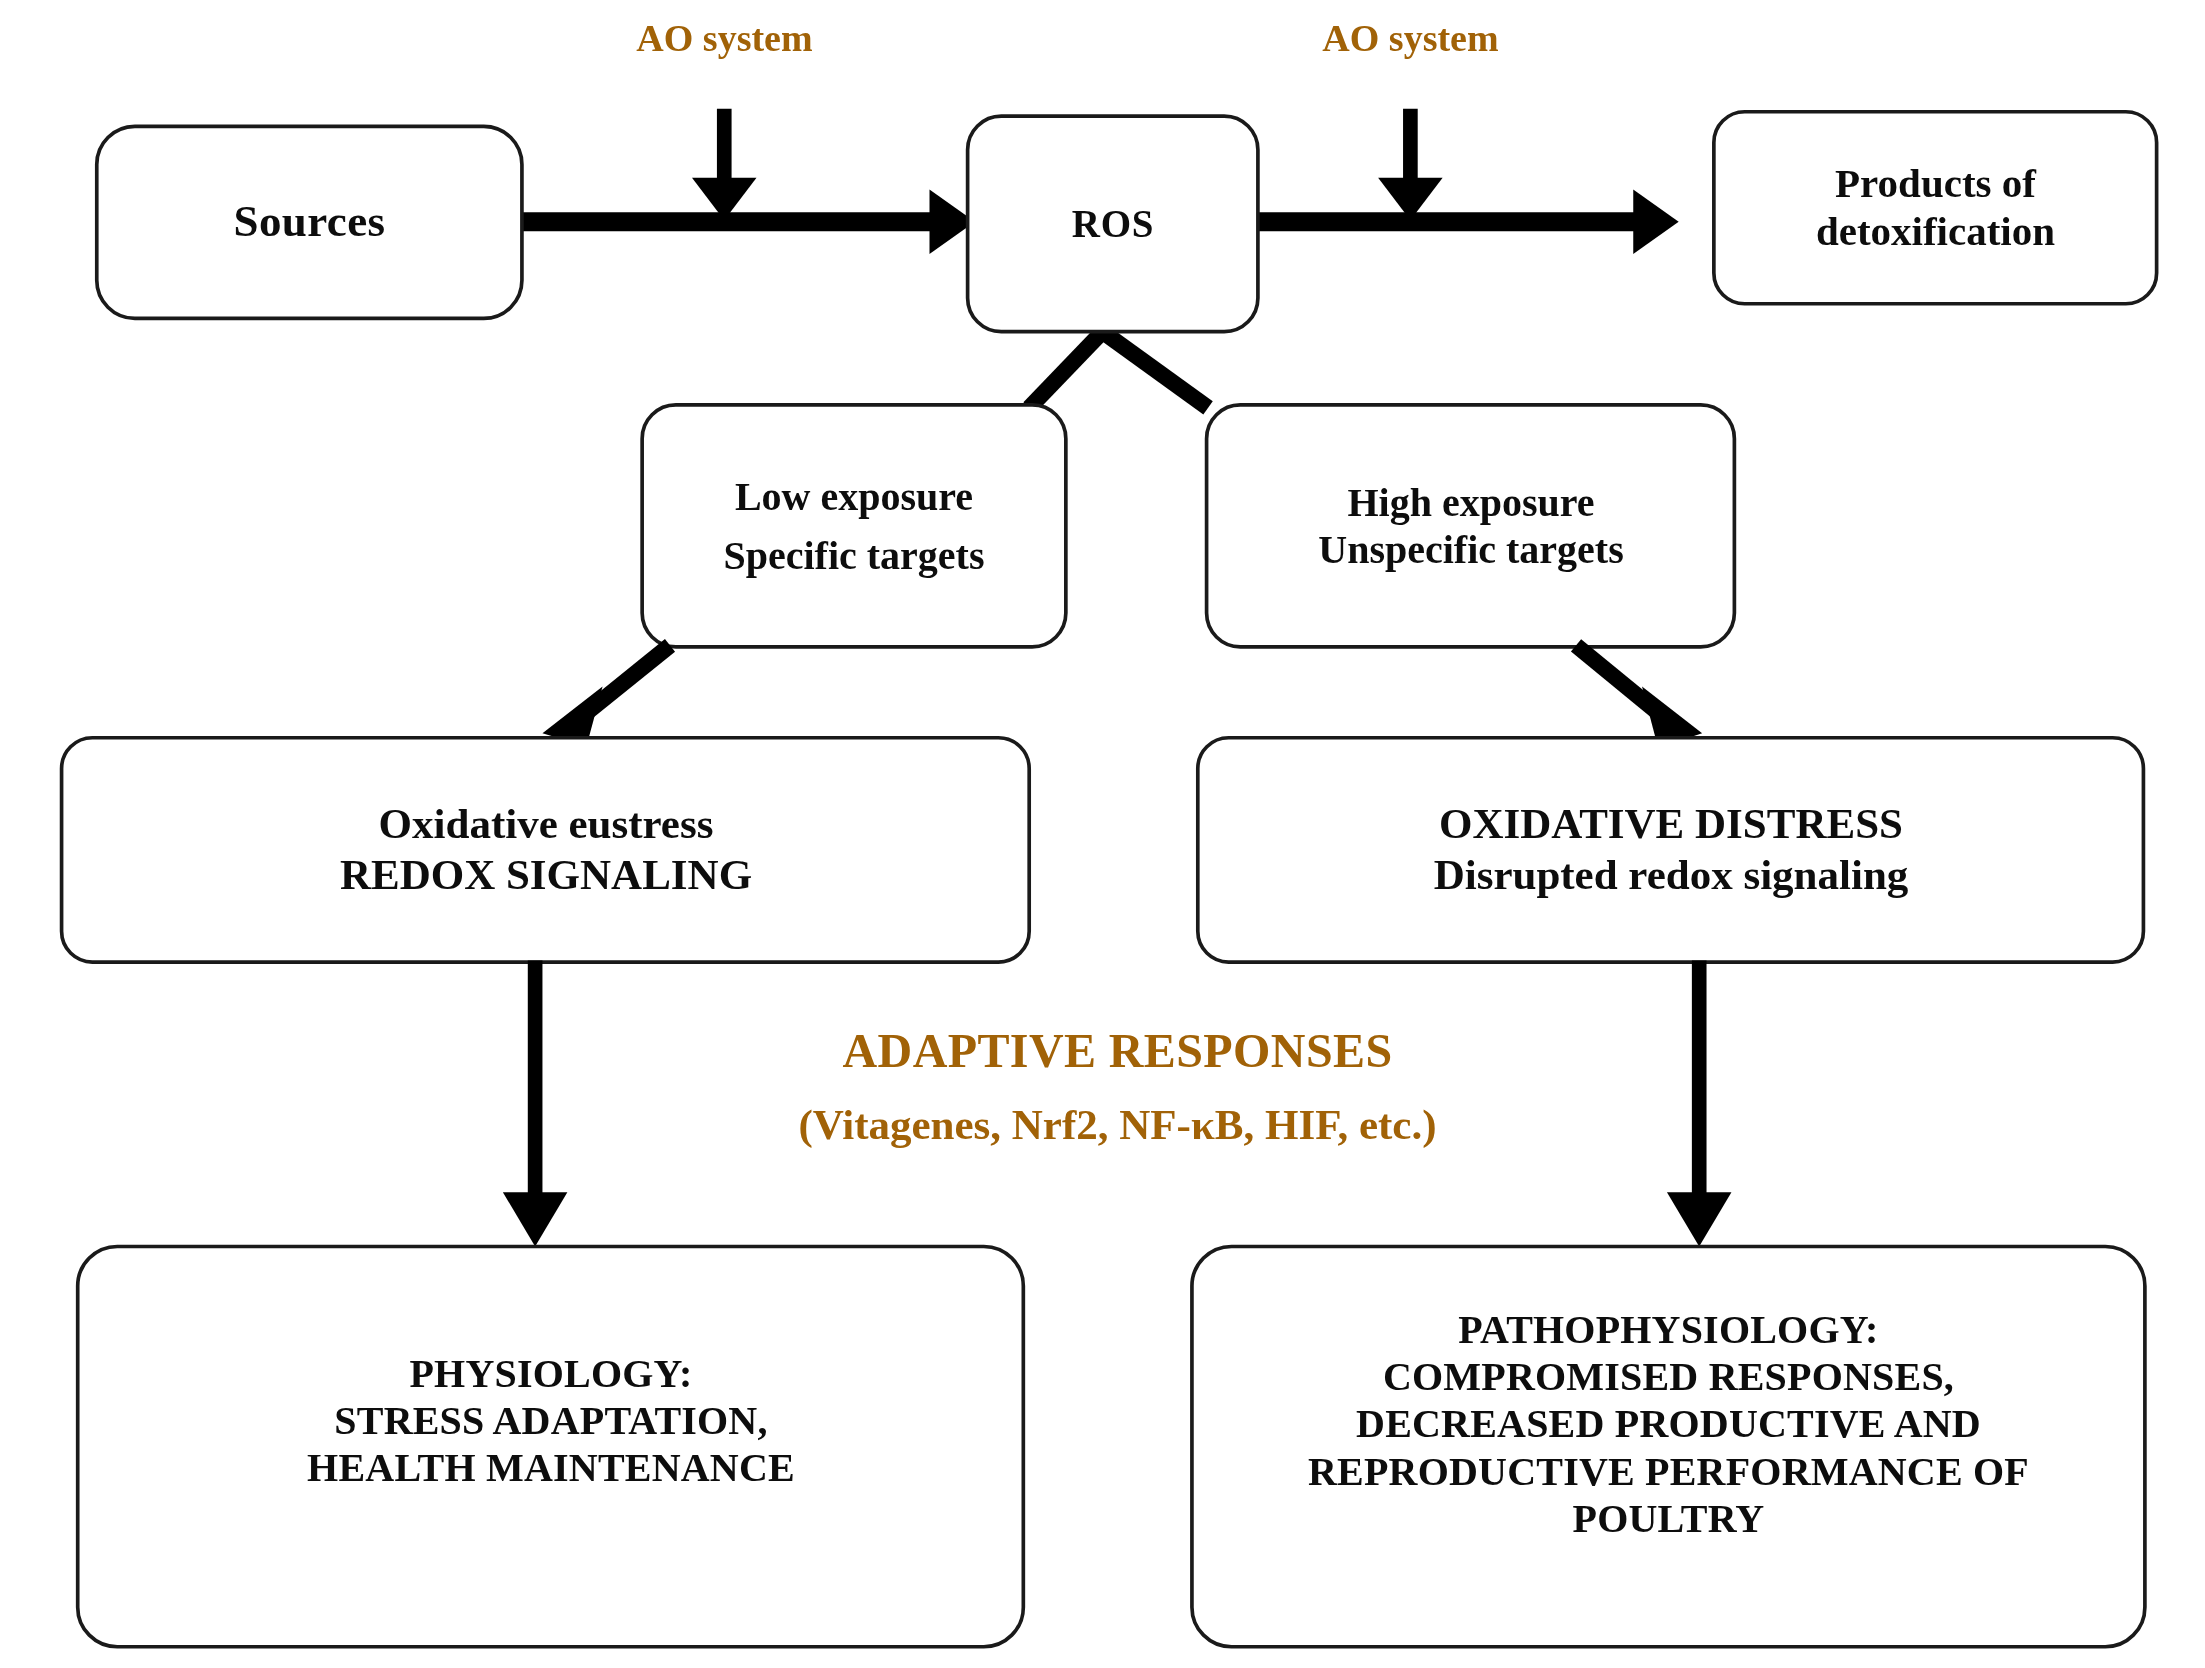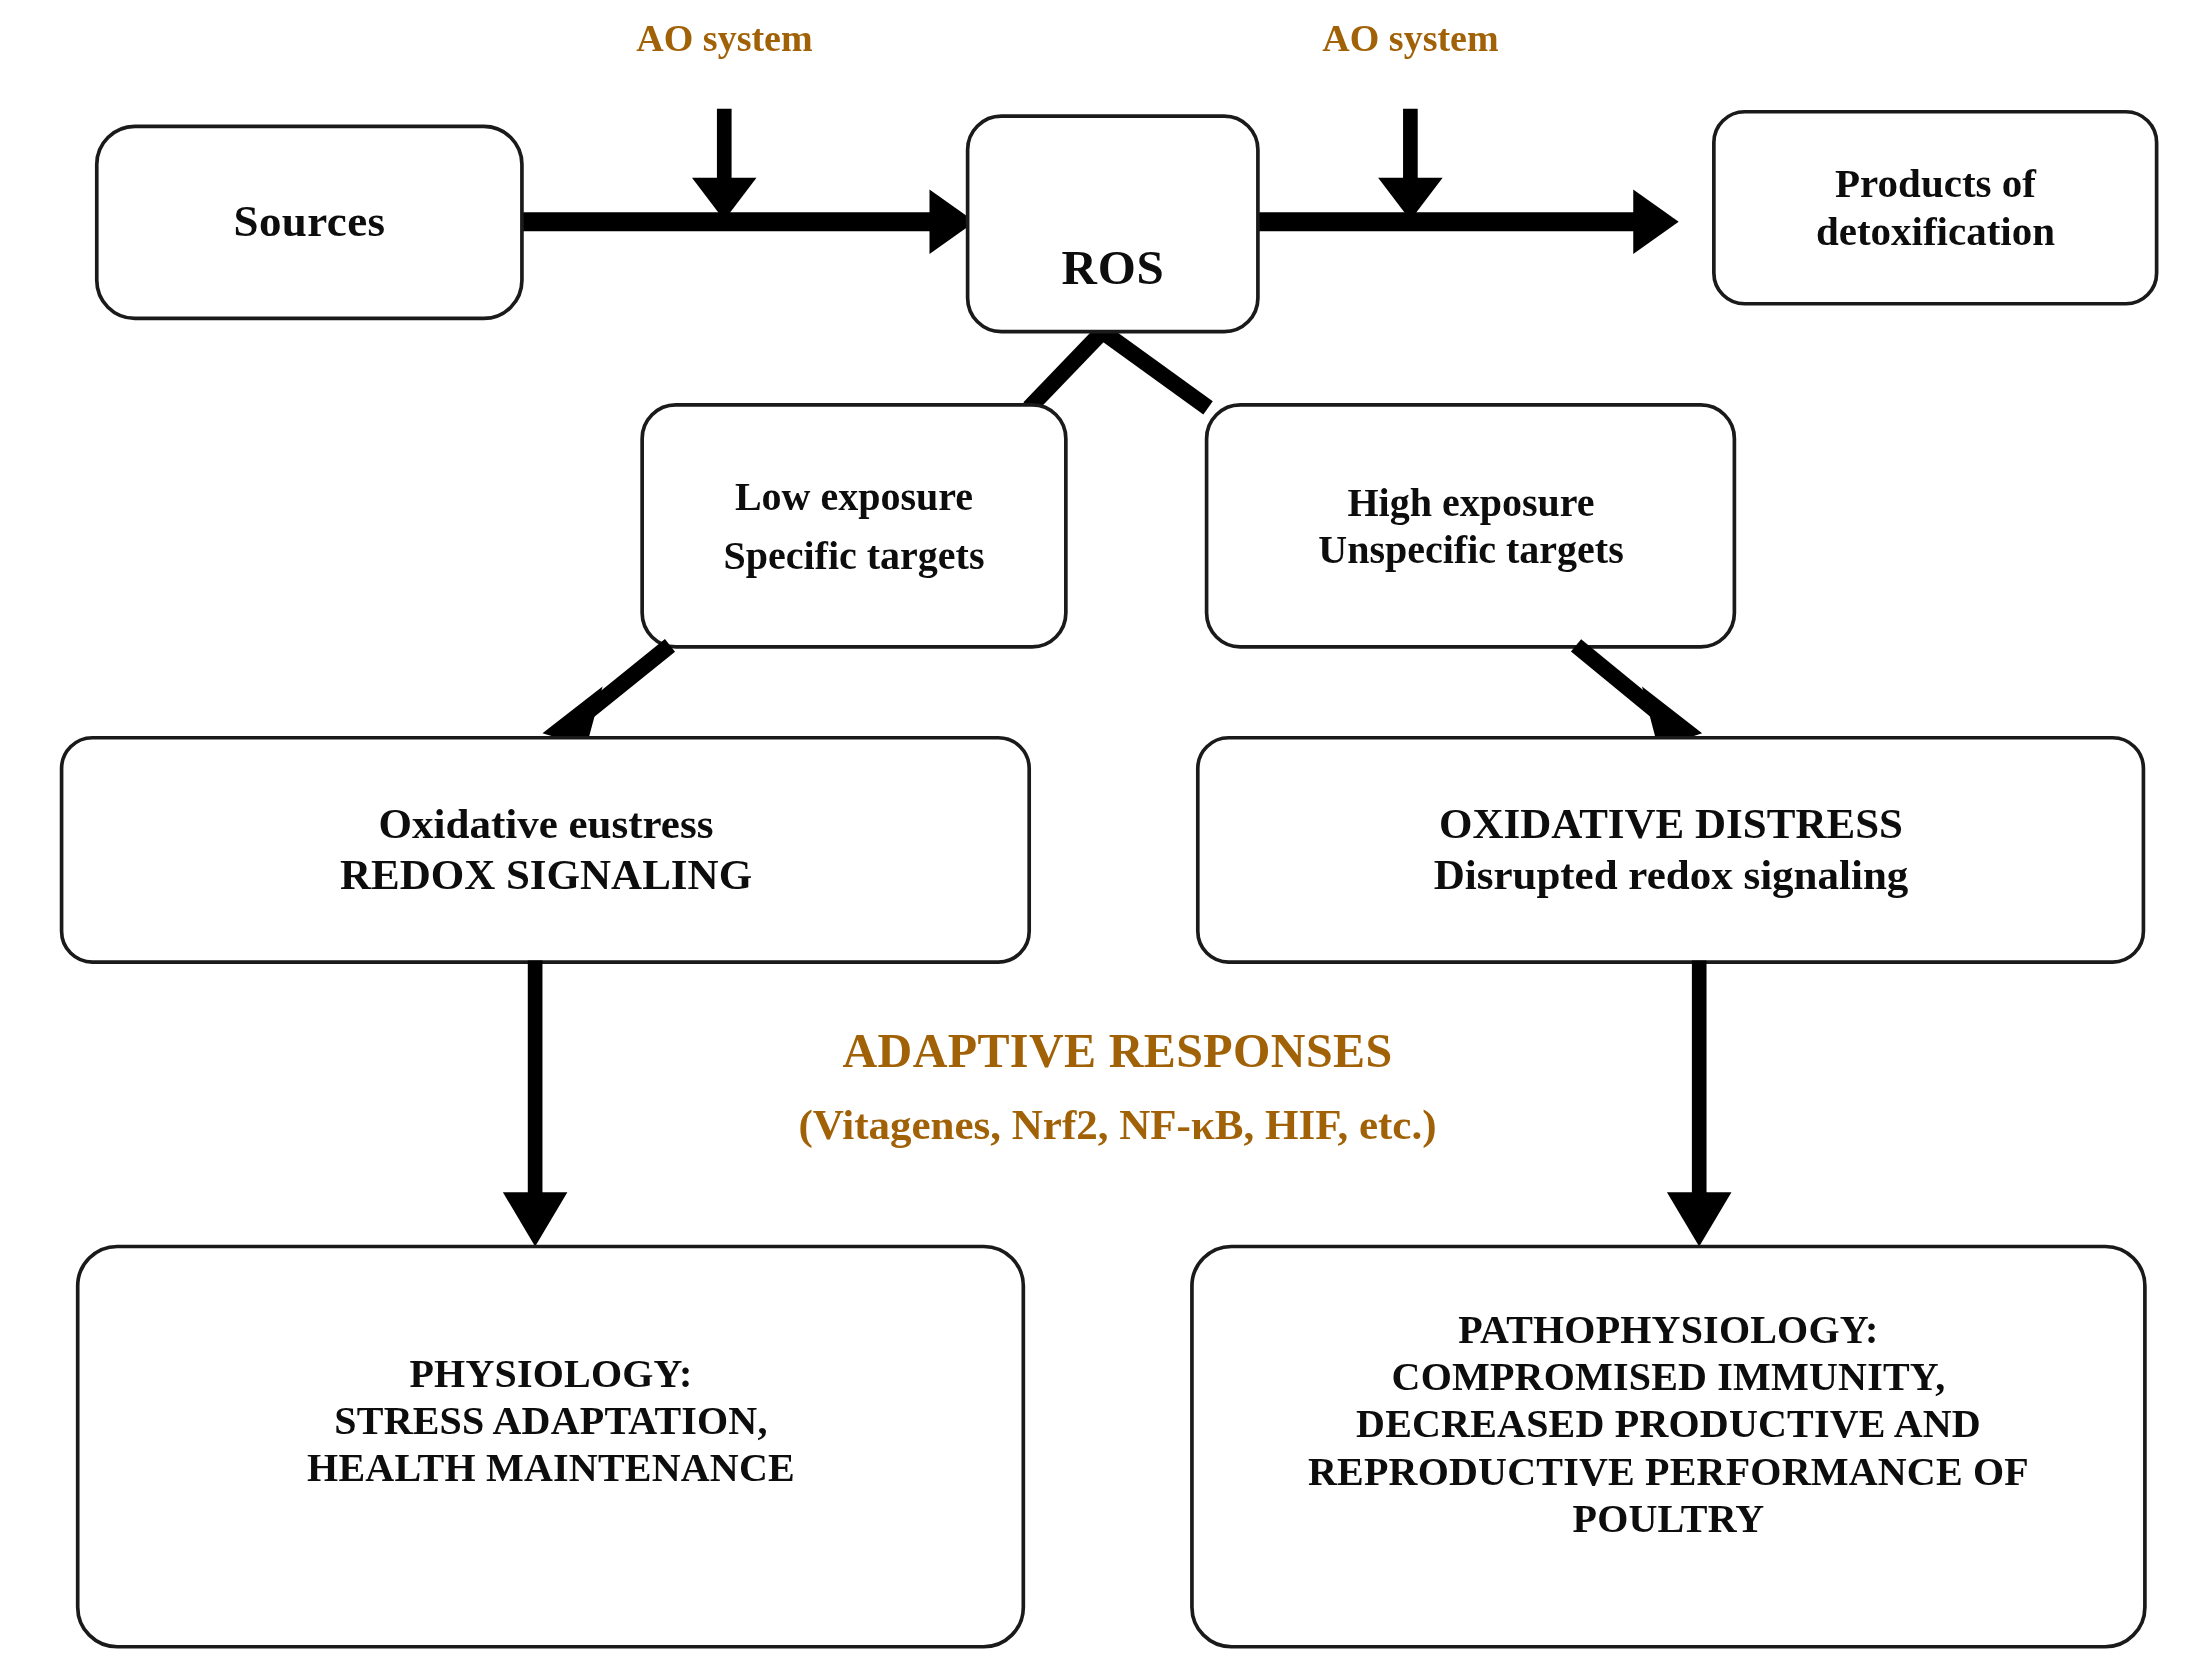--- a/index.html
+++ b/index.html
@@ -61,21 +61,21 @@
     position: absolute;
     font-family: "Liberation Serif", "DejaVu Serif", serif;
     font-weight: bold;
     color: #a16207;
     text-align: center;
     white-space: nowrap;
   }
 
   
   .t-sources      { font-size: 45px; letter-spacing: 0.4px; }
-  .t-ros          { font-size: 49px; letter-spacing: 0.7px; margin-top: 44px; }
+  .t-ros          { font-size: 39px; letter-spacing: 0.7px; }
   .t-products     { font-size: 41px; }
   .t-exposure     { font-size: 40px; }
   .t-stress       { font-size: 43px; }
   .t-ao           { font-size: 38px; }
   .t-adaptive-h   { font-size: 48px; letter-spacing: 0.4px; }
   .t-adaptive-s   { font-size: 43px; }
   .t-outcome      { font-size: 40px; letter-spacing: 0.2px; }
 </style>
 </head>
 <body>
@@ -186,21 +186,21 @@
   </div>
 
   <div class="node-label t-outcome" style="left:78px; top:1246px; width:946px; height:400px; padding-bottom:51px;">
     <span class="ln">PHYSIOLOGY:</span>
     <span class="ln">STRESS ADAPTATION,</span>
     <span class="ln">HEALTH MAINTENANCE</span>
   </div>
 
   <div class="node-label t-outcome" style="left:1192px; top:1246px; width:953px; height:400px; padding-bottom:44px;">
     <span class="ln">PATHOPHYSIOLOGY:</span>
-    <span class="ln">COMPROMISED IMMUNITY,</span>
+    <span class="ln">COMPROMISED RESPONSES,</span>
     <span class="ln">DECREASED PRODUCTIVE AND</span>
     <span class="ln">REPRODUCTIVE PERFORMANCE OF</span>
     <span class="ln">POULTRY</span>
   </div>
 
   <div class="free-label t-ao" style="left:578px; top:16px; width:293px;">AO system</div>
 
   <div class="free-label t-ao" style="left:1264px; top:16px; width:293px;">AO system</div>
 
   <div class="free-label t-adaptive-h" style="left:663px; top:1023px; width:909px;">ADAPTIVE RESPONSES</div>

